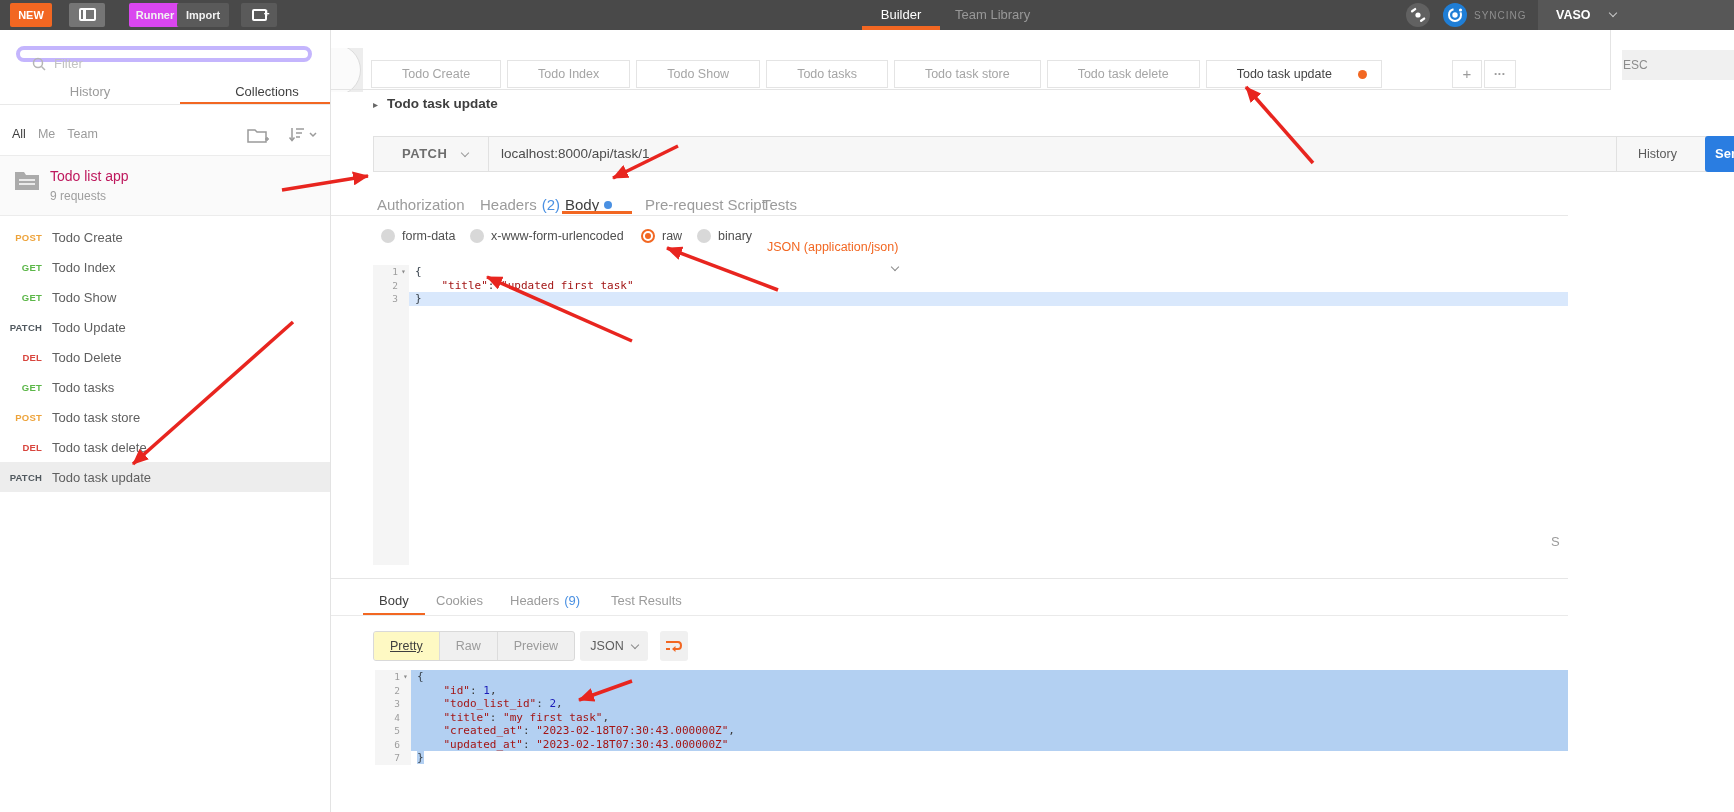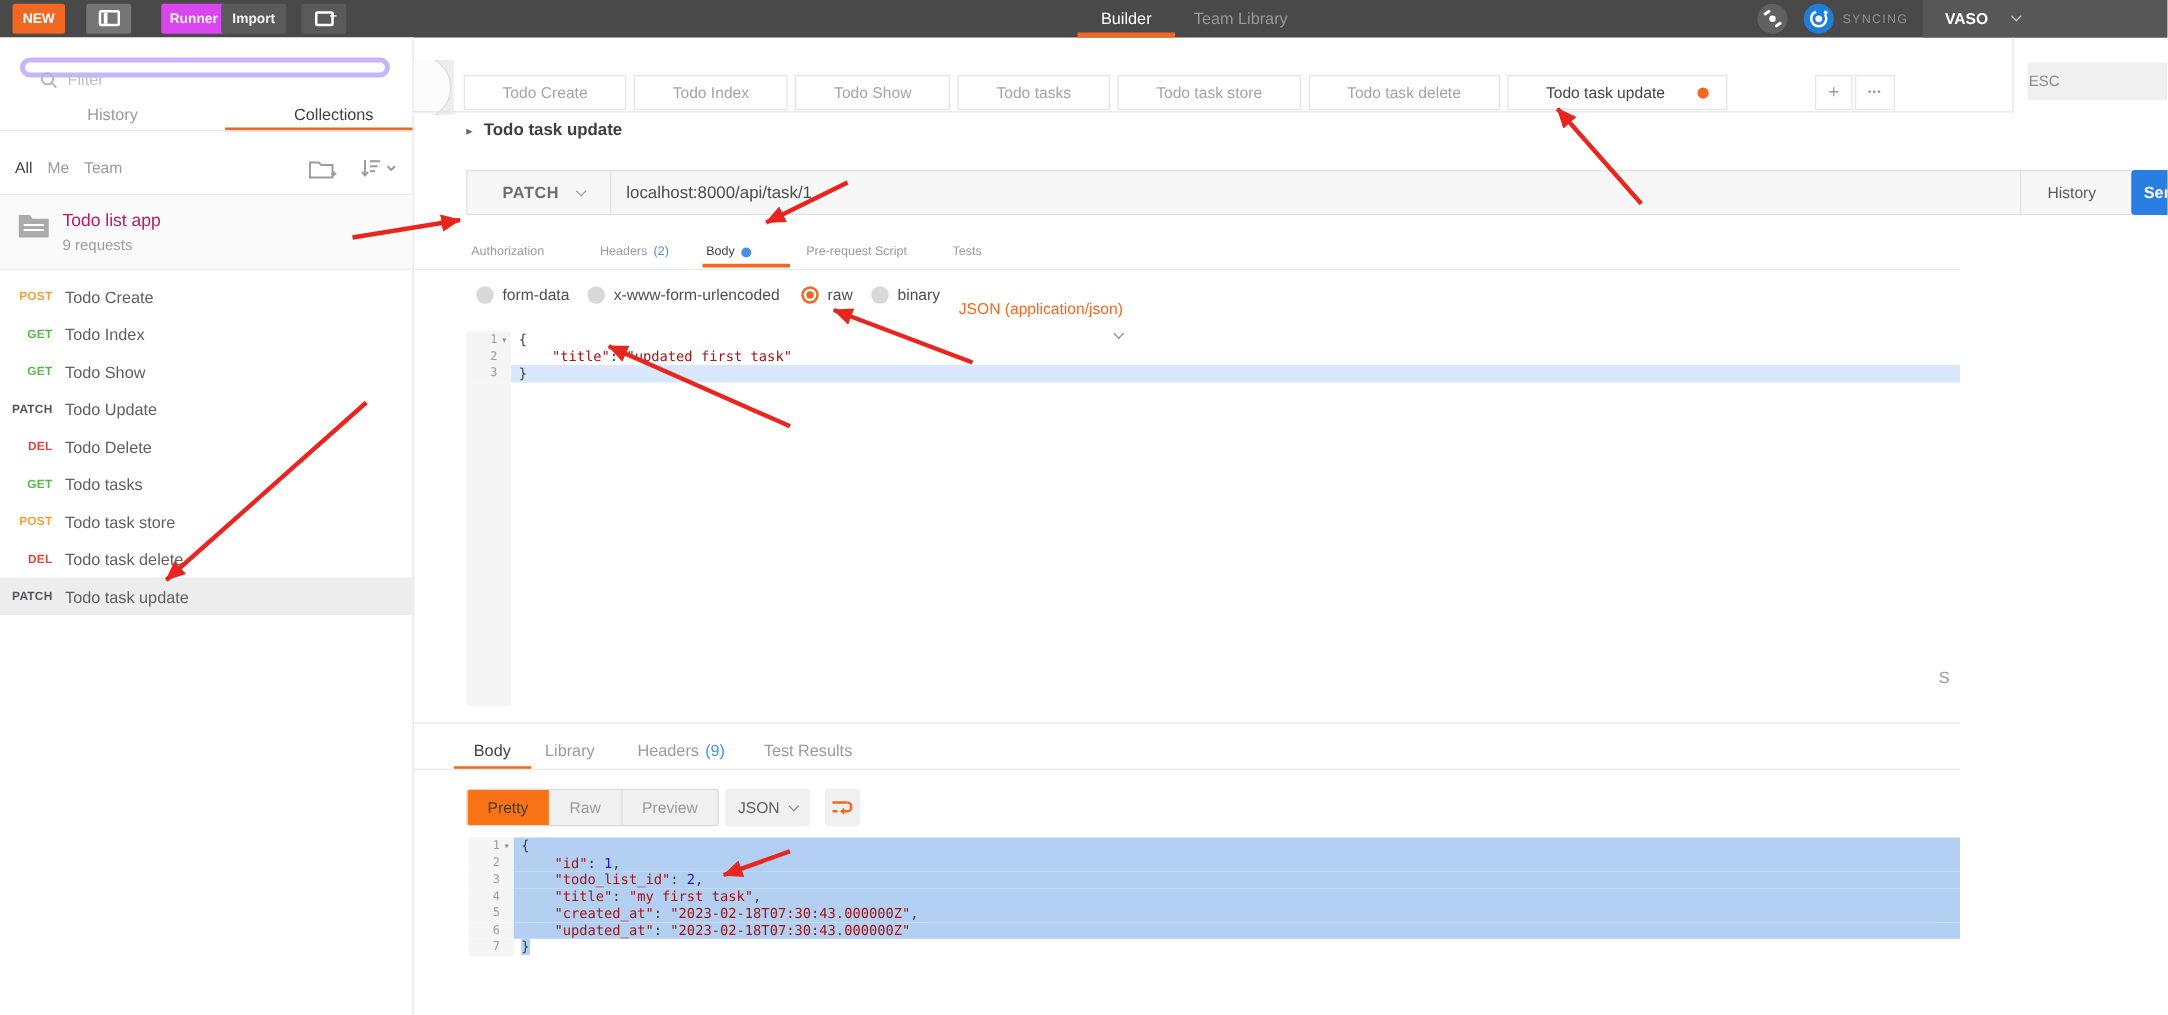--- a/index.html
+++ b/index.html
@@ -78,21 +78,21 @@
 
   .url-bar { position:absolute; left:373px; top:136px; width:1361px; height:36px; background:#f7f7f7; border:1px solid #e1e1e1; }
   .method-label { position:absolute; left:28px; top:0; line-height:34px; font-size:13px; font-weight:bold; color:#6e6e6e; letter-spacing:.5px; }
   .method-chev { position:absolute; left:88px; top:13px; color:#9b9b9b; }
   .url-divider { position:absolute; left:114px; top:0; width:1px; height:34px; background:#e1e1e1; }
   .url-text { position:absolute; left:127px; top:0; line-height:34px; font-size:13.5px; color:#4c4c4c; }
   .params-divider { position:absolute; left:1242px; top:0; width:1px; height:34px; background:#e1e1e1; }
   .params-btn { position:absolute; left:1264px; top:0; line-height:34px; font-size:12.5px; color:#5a5a5a; cursor:pointer; }
   .send-btn { position:absolute; left:1705px; top:136px; width:70px; height:36px; background:#2a7de1; border-radius:3px; color:#fff; font-size:13px; font-weight:bold; line-height:36px; padding-left:10px; cursor:pointer; }
 
-  .subtab { position:absolute; top:196px; font-size:10px; color:#9b9b9b; cursor:pointer; display:flex; gap:5px; align-items:center;text-align:right; }
+  .subtab { position:absolute; top:196px; font-size:15px; color:#9b9b9b; cursor:pointer; display:flex; gap:5px; align-items:center;text-align:right; }
   .subtab.active { color:#3f3f3f; }
   .count-blue { color:#4a90e2; }
   .dot-blue { width:8px; height:8px; border-radius:50%; background:#4a90e2; display:inline-block; }
   .subtab-underline { position:absolute; left:562px; top:211px; width:70px; height:3px; background:#f26722; }
   .subtab-border { position:absolute; left:331px; top:215px; width:1237px; height:1px; background:#e8e8e8; }
 
   .radio-group-item { position:absolute; top:229px; display:flex; align-items:center; gap:7px; cursor:pointer; }
   .radio { width:14px; height:14px; border-radius:50%; background:#d8d8d8; }
   .radio.sel { background:#fff; border:2px solid #f26722; position:relative; }
   .radio.sel::after { content:''; position:absolute; left:2px; top:2px; width:6px; height:6px; border-radius:50%; background:#f26722; }
@@ -119,21 +119,21 @@
   .res-top-border { position:absolute; left:331px; top:578px; width:1237px; height:1px; background:#e6e6e6; }
   .res-tab { position:absolute; top:593px; font-size:13px; color:#9b9b9b; cursor:pointer; display:flex; gap:5px; }
   .res-tab.active { color:#3f3f3f; }
   .res-underline { position:absolute; left:363px; top:613px; width:62px; height:3px; background:#f26722; }
   .res-border { position:absolute; left:331px; top:615px; width:1237px; height:1px; background:#eaeaea; }
   .status-trunc { position:absolute; left:1551px; top:534px; font-size:13px; color:#9b9b9b; }
 
   .seg-group { position:absolute; left:373px; top:631px; height:30px; display:flex; border:1px solid #d9d9d9; border-radius:3px; overflow:hidden; background:#f0f0f0; }
   .seg { padding:0 16px; line-height:28px; font-size:12.5px; color:#9b9b9b; border-right:1px solid #dcdcdc; cursor:pointer; }
   .seg:last-child { border-right:none; }
-  .seg.active { background:#f97316; color:#3f3f3f; }
+  .seg.active { background:#fef9c3; color:#3f3f3f;text-decoration:underline; }
   .fmt-select { position:absolute; left:580px; top:631px; width:68px; height:30px; background:#f0f0f0; border-radius:3px; display:flex; align-items:center; justify-content:center; gap:8px; font-size:12.5px; color:#5d5d5d; cursor:pointer; }
   .fmt-select .chev { color:#8a8a8a; margin-top:-3px; }
   .wrap-btn { position:absolute; left:660px; top:631px; width:28px; height:30px; background:#f0f0f0; border-radius:3px; display:flex; align-items:center; justify-content:center; cursor:pointer; }
 
   
   #annotations { position:absolute; left:0; top:0; width:1734px; height:812px; pointer-events:none; z-index:50; }
 </style>
 </head>
 <body>
 
@@ -364,21 +364,21 @@
     </div>
   <div class="gutter-extend"></div>
 
   <div class="res-top-border"></div>
   <div class="status-trunc">S</div>
   <div id="res-tabs">
       <div class="res-tab active" style="left: 379px;">
         <span>Body</span>
       </div>
       <div class="res-tab" style="left: 436px;">
-        <span>Library</span>
+        <span>Cookies</span>
       </div>
       <div class="res-tab" style="left: 510px;">
         <span>Headers</span>
         <span class="count-blue">(9)</span>
       </div>
       <div class="res-tab" style="left: 611px;">
         <span>Test Results</span>
       </div>
     </div>
   <div class="res-underline"></div>

